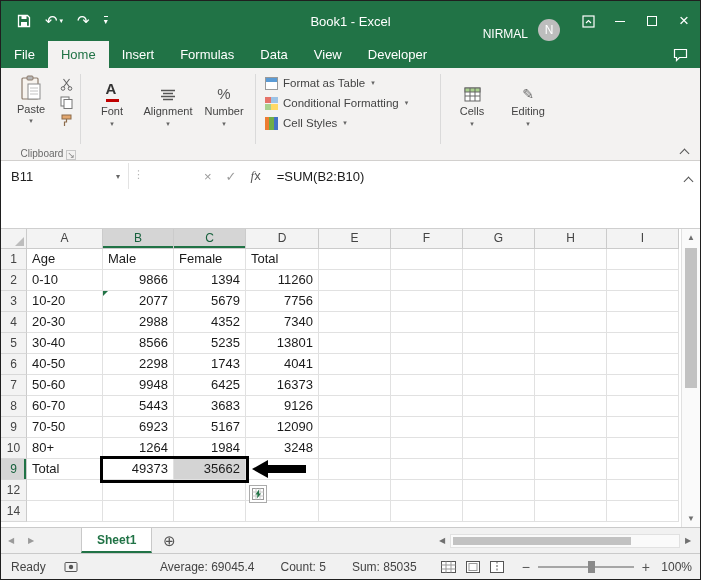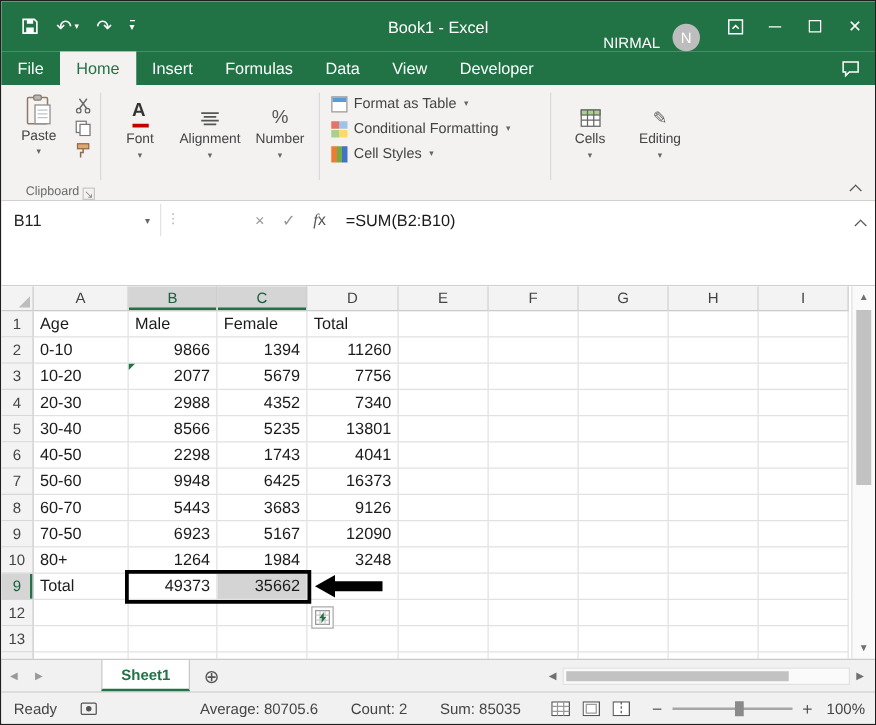--- a/index.html
+++ b/index.html
@@ -477,32 +477,20 @@
           <div class="gc" style="width: 71px;"></div>
           <div class="gc" style="width: 72px;"></div>
           <div class="gc" style="width: 73px;"></div>
           <div class="gc" style="width: 72px;"></div>
           <div class="gc" style="width: 72px;"></div>
           <div class="gc" style="width: 72px;"></div>
           <div class="gc" style="width: 72px;"></div>
           <div class="gc" style="width: 72px;"></div>
         </div>
         <div class="grow">
-          <div class="grh" style="width: 26px;">13</div>
-          <div class="gc" style="width: 76px;"></div>
-          <div class="gc" style="width: 71px;"></div>
-          <div class="gc" style="width: 72px;"></div>
-          <div class="gc" style="width: 73px;"></div>
-          <div class="gc" style="width: 72px;"></div>
-          <div class="gc" style="width: 72px;"></div>
-          <div class="gc" style="width: 72px;"></div>
-          <div class="gc" style="width: 72px;"></div>
-          <div class="gc" style="width: 72px;"></div>
-        </div>
-        <div class="grow">
           <div class="grh" style="width: 26px;">14</div>
           <div class="gc" style="width: 76px;"></div>
           <div class="gc" style="width: 71px;"></div>
           <div class="gc" style="width: 72px;"></div>
           <div class="gc" style="width: 73px;"></div>
           <div class="gc" style="width: 72px;"></div>
           <div class="gc" style="width: 72px;"></div>
           <div class="gc" style="width: 72px;"></div>
           <div class="gc" style="width: 72px;"></div>
           <div class="gc" style="width: 72px;"></div>
@@ -548,22 +536,22 @@
 
   <div class="statusbar">
     <span>Ready</span>
     <span class="macro">
       <svg width="14" height="12" viewBox="0 0 14 12">
           <rect x="1" y="1.5" width="12" height="9" rx="1" fill="none" stroke="#555"></rect>
           <circle cx="7" cy="6" r="2.2" fill="#555"></circle>
         </svg>
     </span>
     <div class="agg">
-      <span>Average: 80705.6</span>
-      <span>Count: 2</span>
+      <span>Average: 69045.4</span>
+      <span>Count: 5</span>
       <span>Sum: 85035</span>
     </div>
     <div class="views">
       <span>
         <svg width="15" height="12" viewBox="0 0 15 12">
             <rect x="0.5" y="0.5" width="14" height="11" fill="#fff" stroke="#555"></rect>
             <path d="M5 0.5 v11 M10 0.5 v11 M0.5 4 h14 M0.5 8 h14" stroke="#999"></path>
           </svg>
       </span>
       <span>

